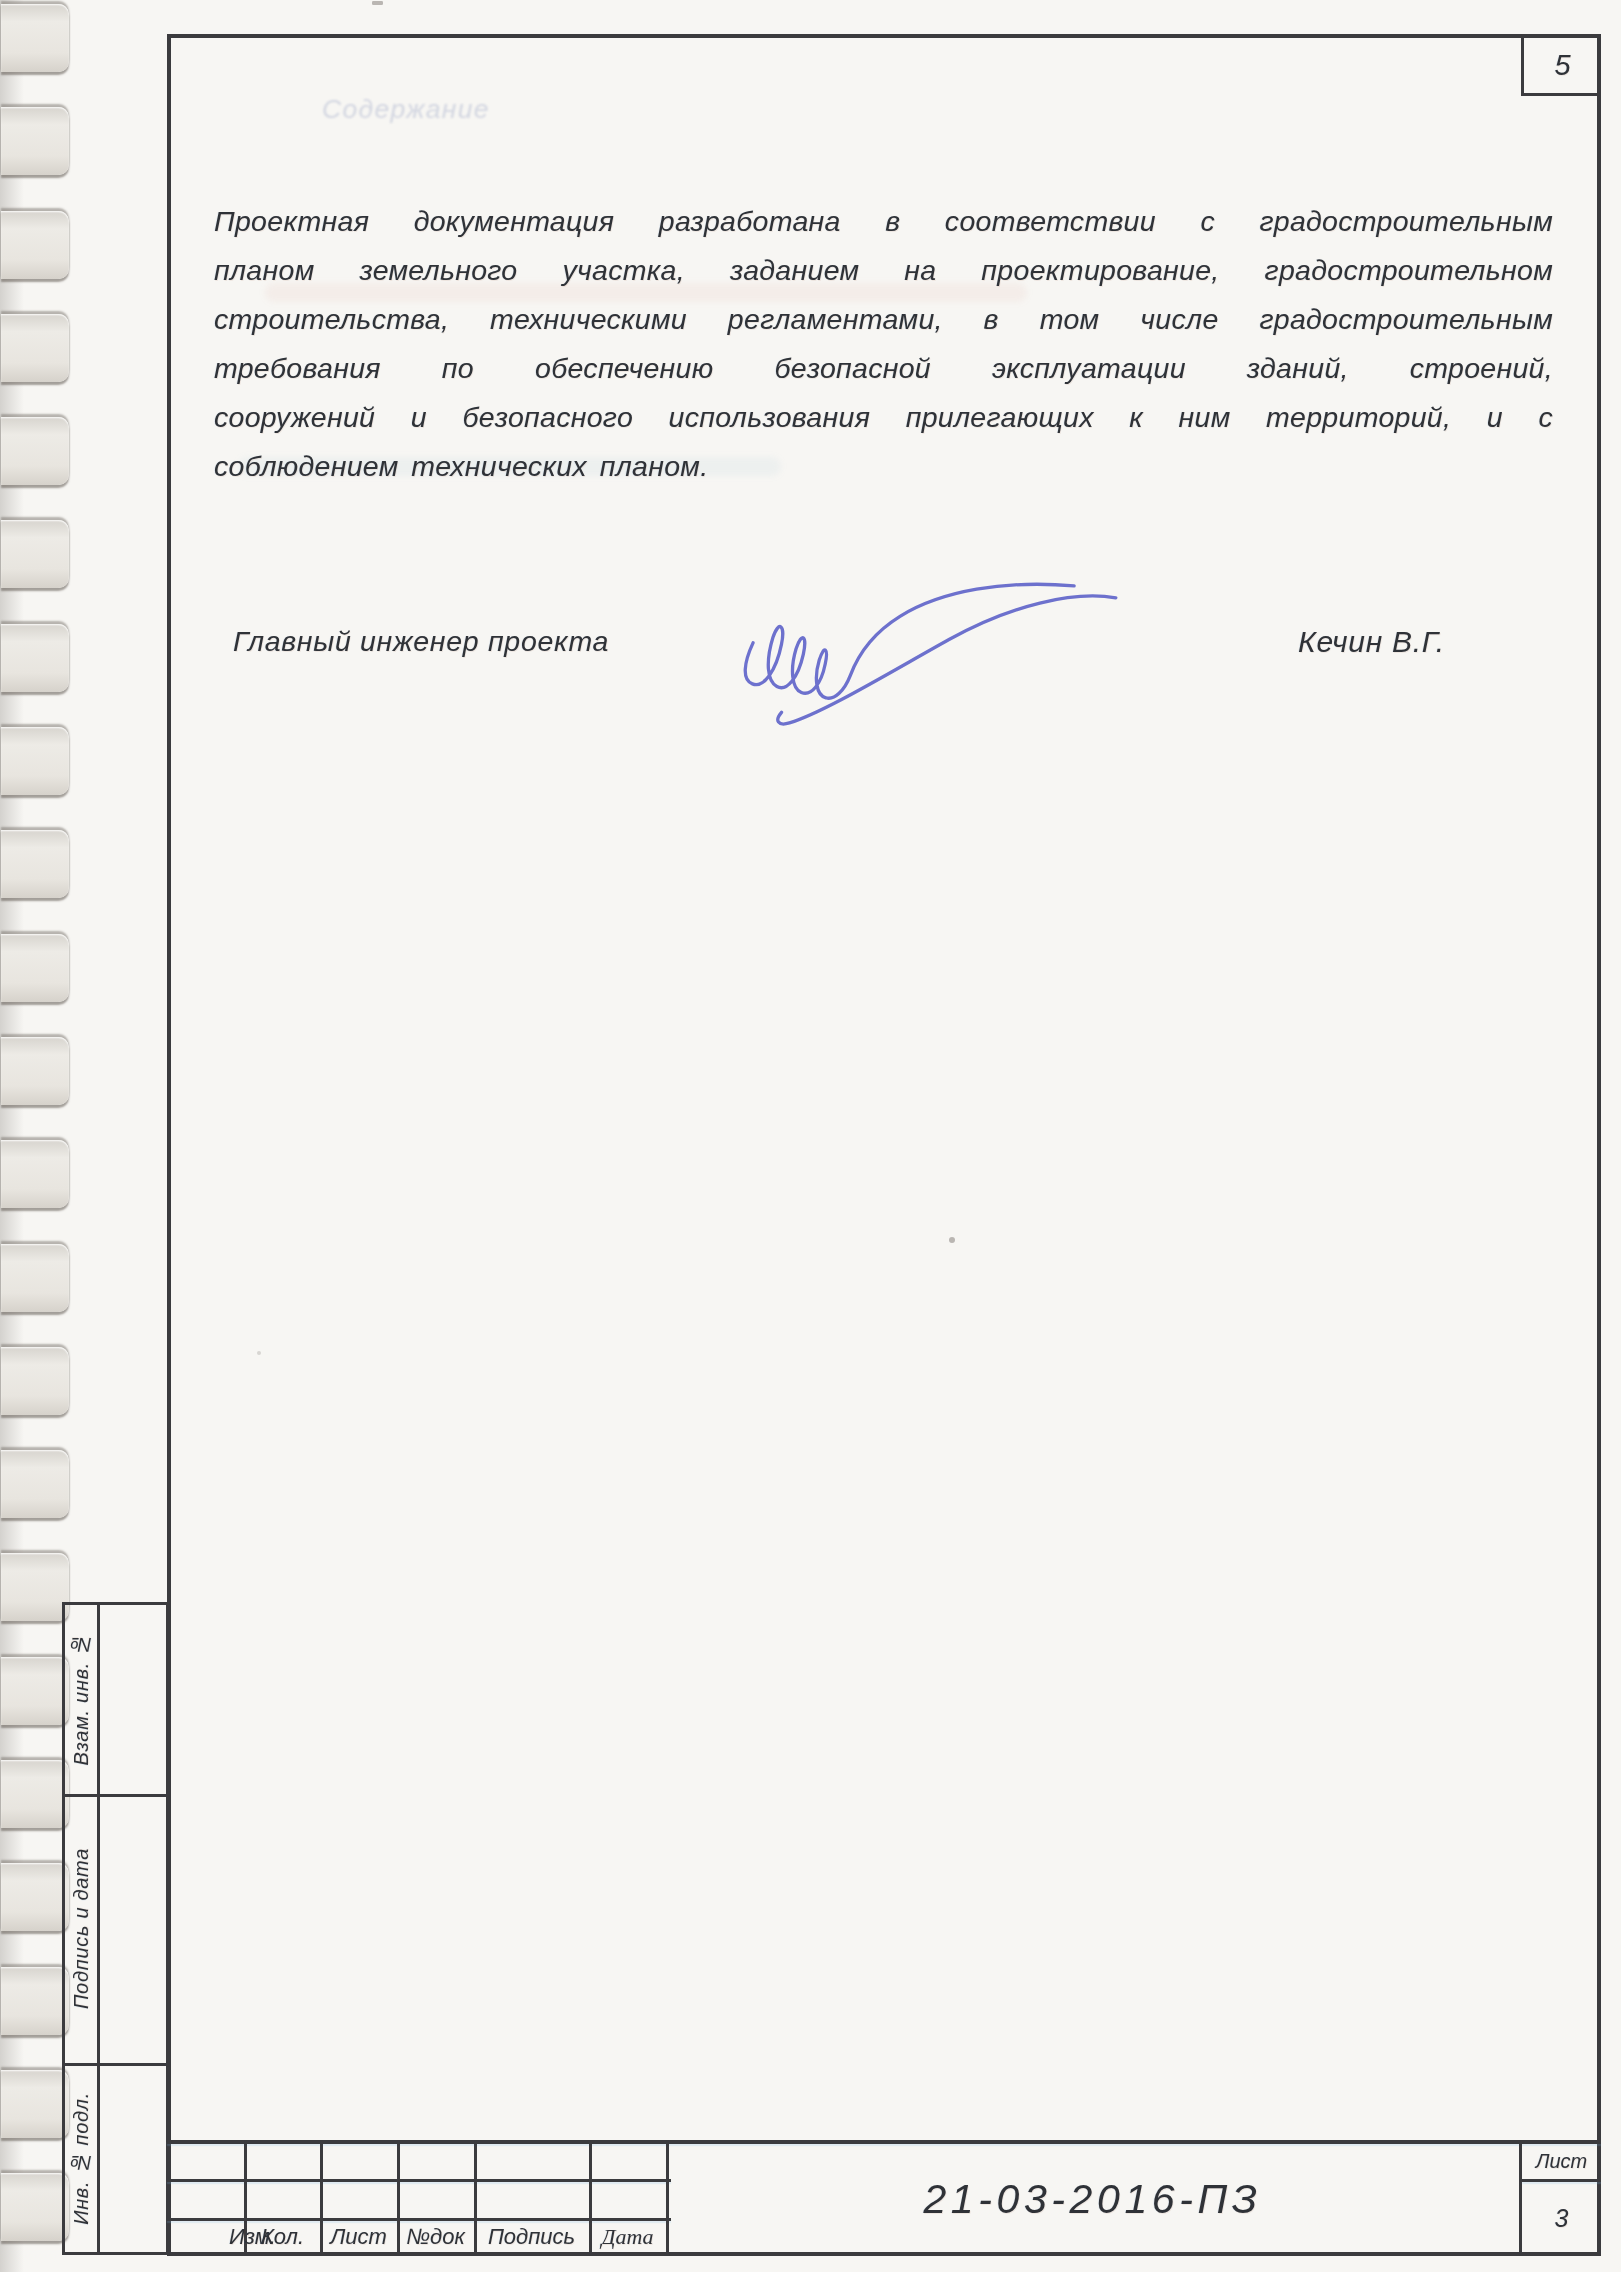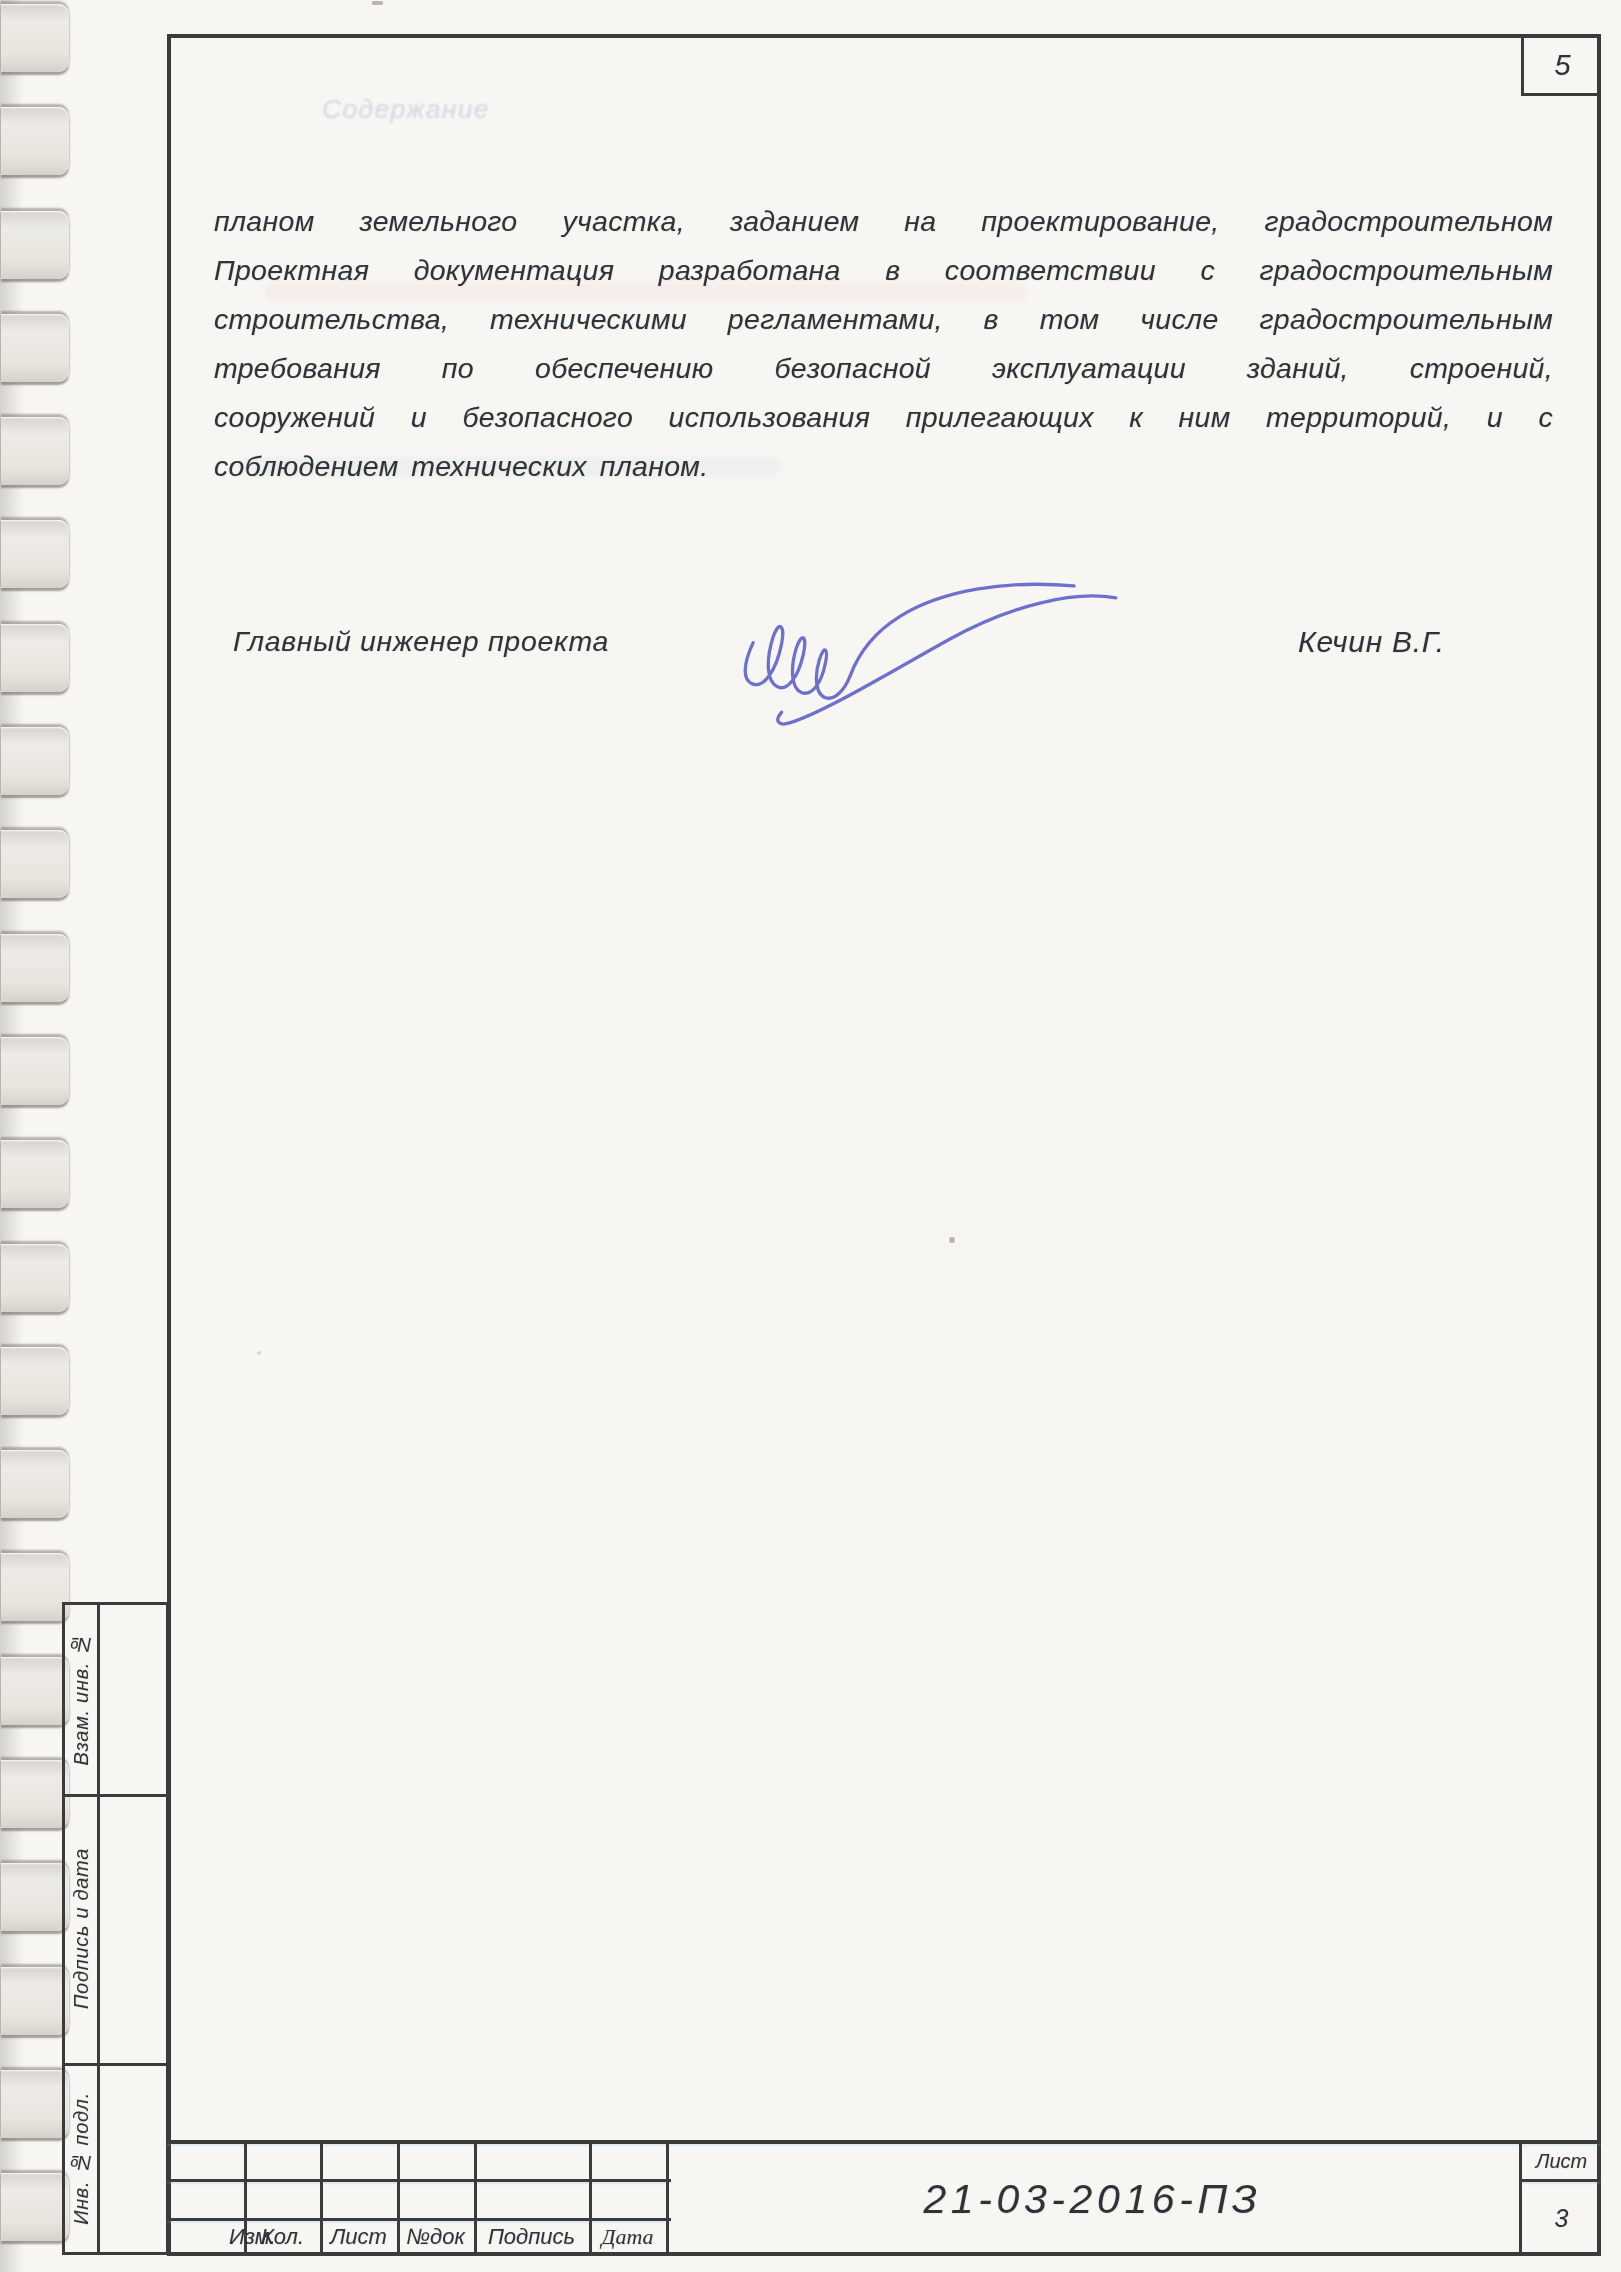--- a/index.html
+++ b/index.html
@@ -109,22 +109,22 @@
   </div>
 
   <div class="ghost">Содержание</div>
   <div class="streak s1"></div>
   <div class="streak s2"></div>
   <div class="speck" style="left:949px;top:1237px;width:6px;height:6px;"></div>
   <div class="speck" style="left:257px;top:1351px;width:4px;height:4px;opacity:.5;"></div>
   <div class="speck" style="left:372px;top:1.3px;width:10.6px;height:4px;border-radius:1.3px;"></div>
 
   <div class="para ink">
+    <div class="pline jl">Проектная документация разработана в соответствии с градостроительным</div>
     <div class="pline jl">планом земельного участка, заданием на проектирование, градостроительном</div>
-    <div class="pline jl">Проектная документация разработана в соответствии с градостроительным</div>
     <div class="pline jl">строительства, техническими регламентами, в том числе градостроительным</div>
     <div class="pline jl">требования по обеспечению безопасной эксплуатации зданий, строений,</div>
     <div class="pline jl">сооружений и безопасного использования прилегающих к ним территорий, и с</div>
     <div class="pline">соблюдением технических планом.</div>
   </div>
 
   <div class="role ink">Главный инженер проекта</div>
   <svg class="sig" viewBox="0 0 790 258">
     <g fill="none" style="stroke:var(--sig)" stroke-width="5" stroke-linecap="round" opacity=".88">
       <path d="M62,128 c-14,30 -17,56 -1,62 c17,7 36,-20 44,-60 c6,-29 -4,-37 -13,-10

